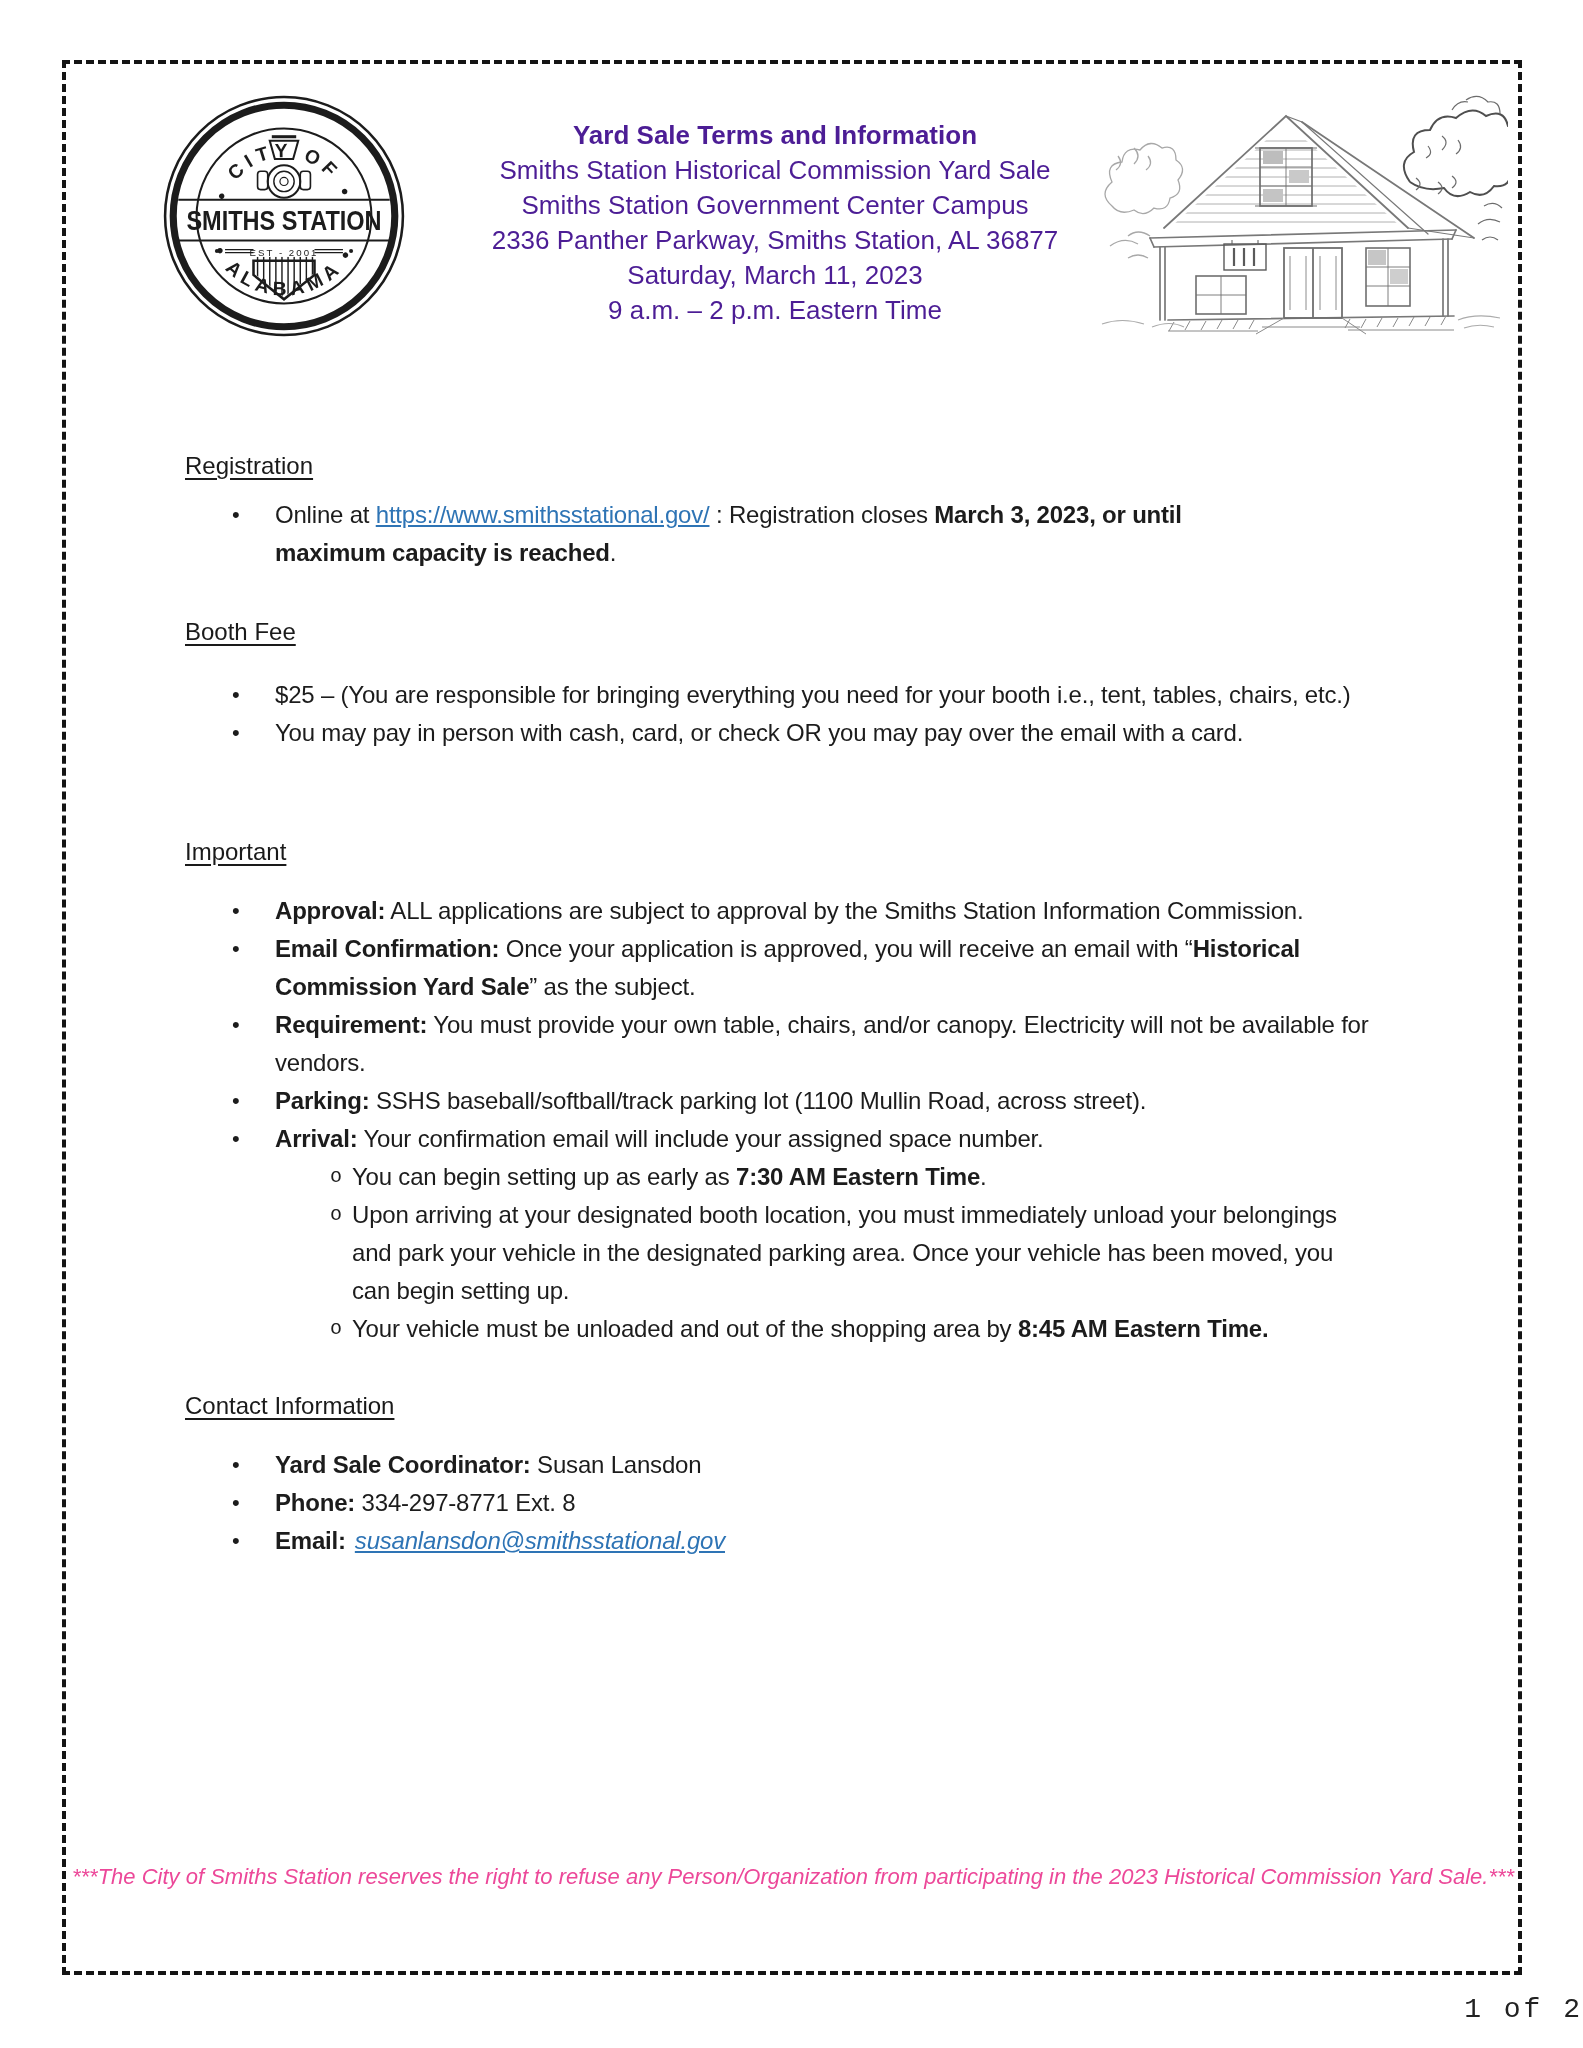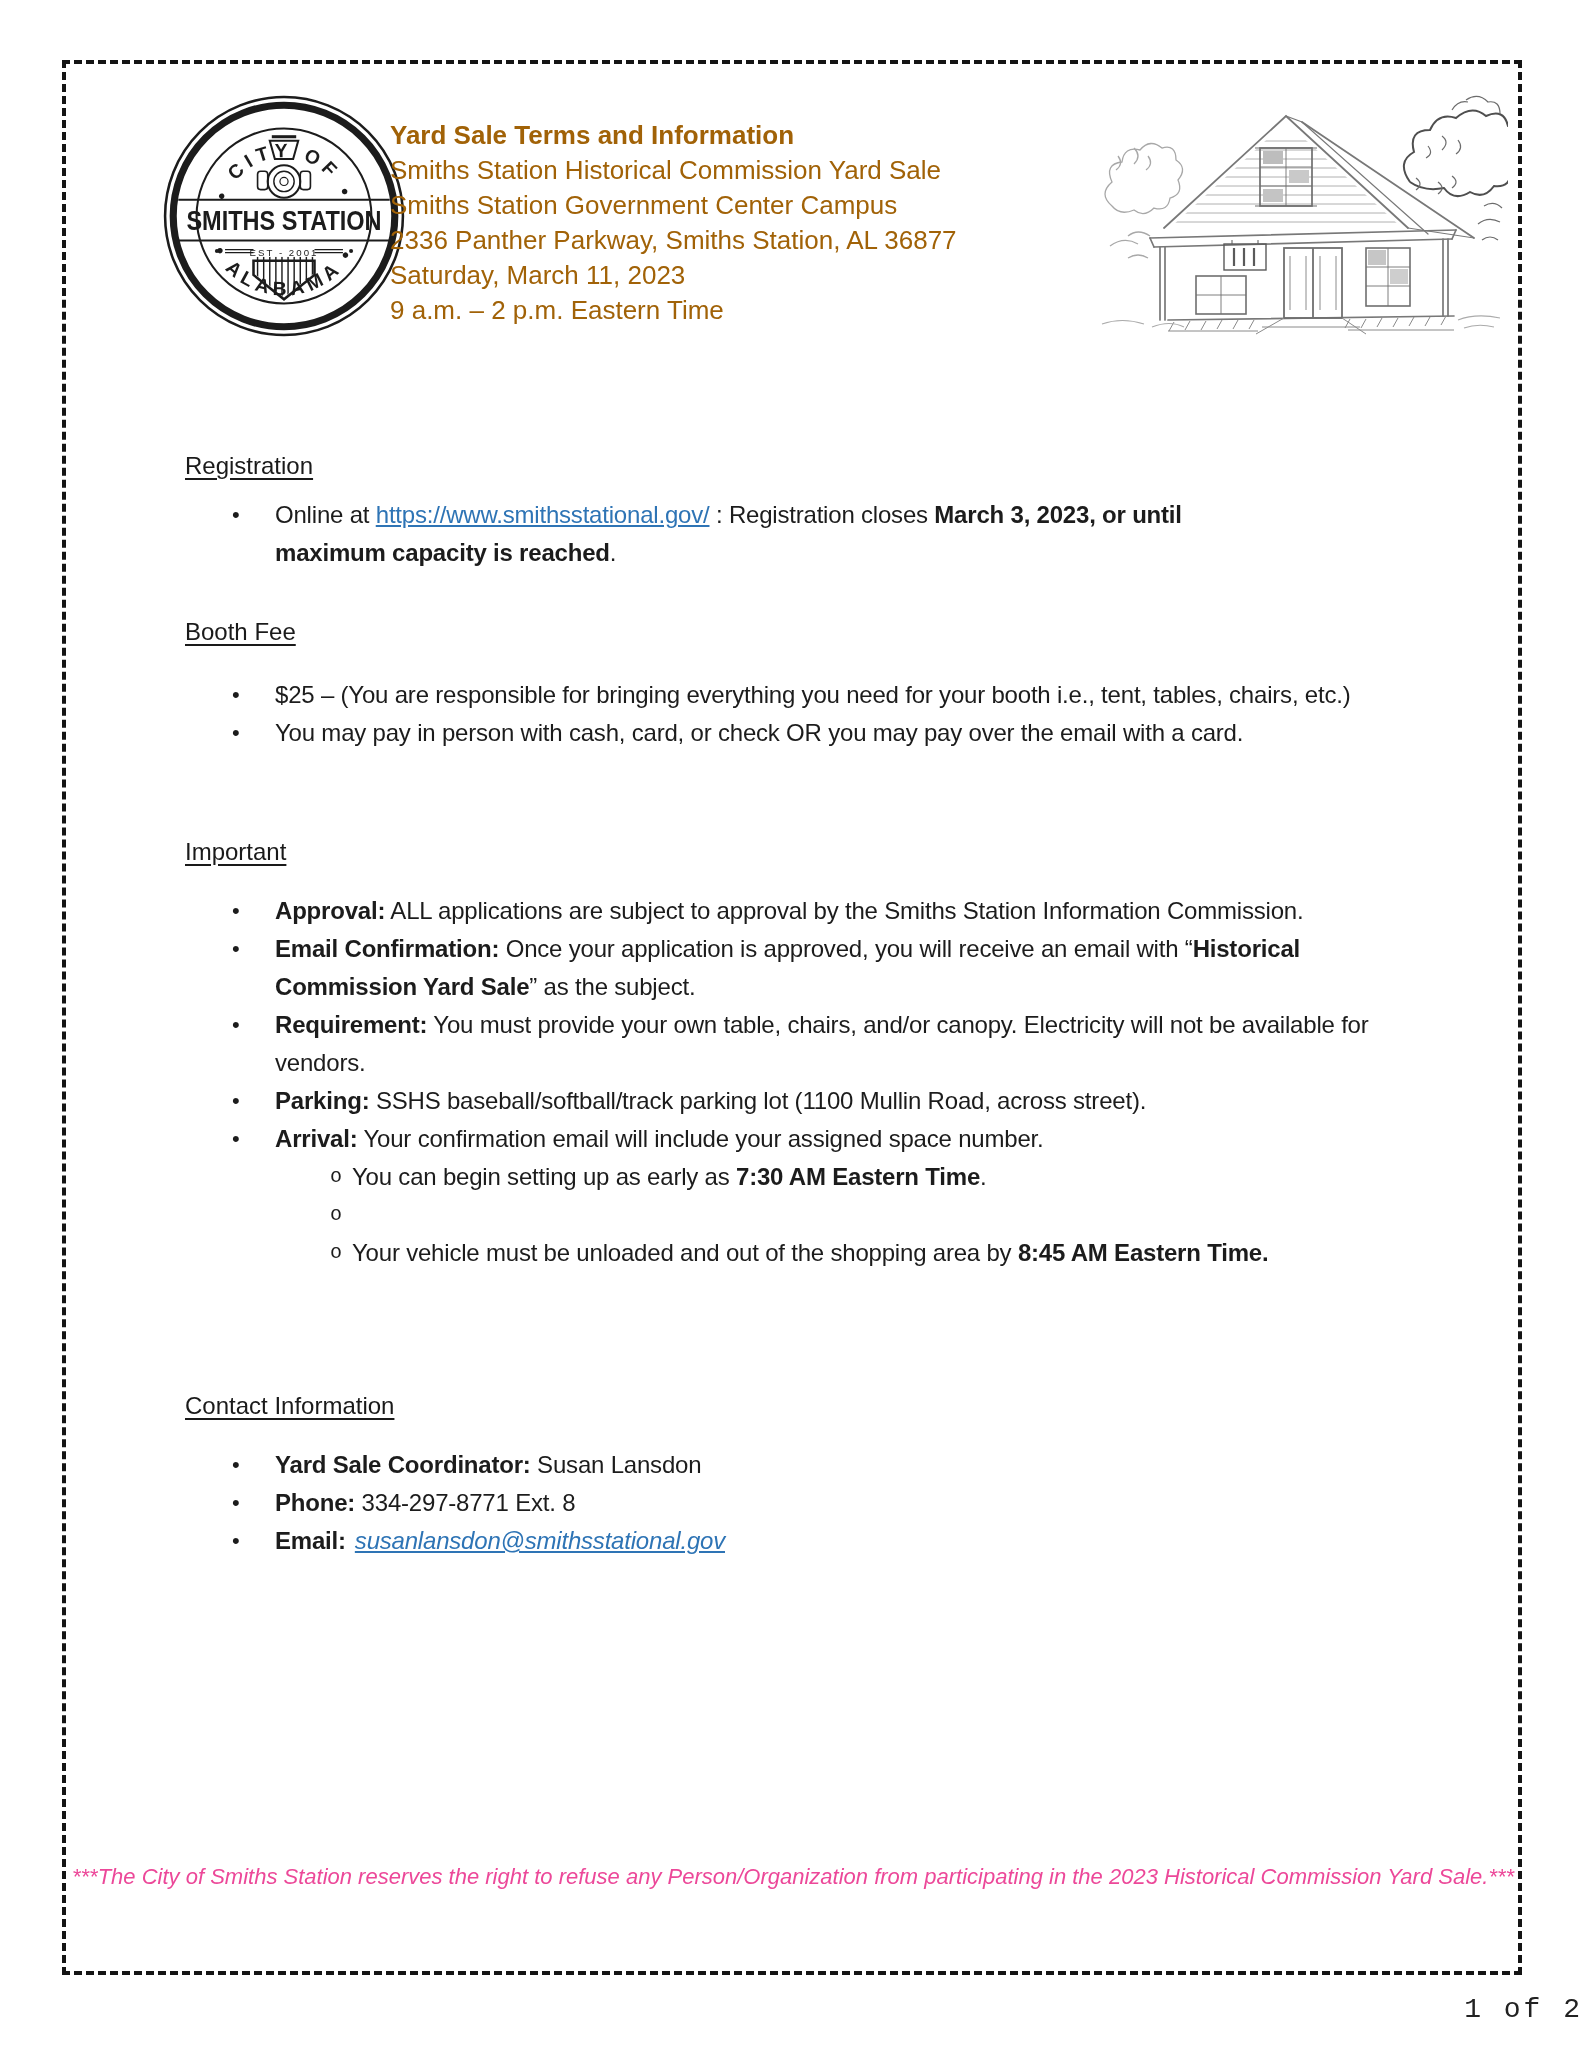--- a/index.html
+++ b/index.html
@@ -8,22 +8,22 @@
     font-family:"Liberation Sans",sans-serif;color:#1c1c1c;
     -webkit-font-smoothing:antialiased;
   }
   .border-box{
     position:absolute;left:62px;top:60px;width:1460px;height:1915px;
     border:4px dashed #141414;box-sizing:border-box;
   }
   
   .logo{position:absolute;left:160px;top:92px;width:248px;height:248px;}
   .header-text{
-    position:absolute;left:390px;top:118px;width:770px;
-    font-size:26px;line-height:35px;color:#a16207;
+    position:absolute;left:390px;top:118px;width:770px;text-align:center;
+    font-size:26px;line-height:35px;color:#4c1d95;
   }
   .h-title{font-weight:bold;}
   .house{position:absolute;left:1098px;top:86px;width:410px;height:252px;}
 
   
   .sec-heading{
     position:absolute;left:185px;font-size:24px;color:#1a1a1a;
     text-decoration:underline;text-underline-offset:4px;
   }
   .list{position:absolute;left:185px;font-size:24px;letter-spacing:-0.2px;}
@@ -239,20 +239,21 @@
     <div class="li">
       <span class="m1">•</span>
       <span class="li-text"><span class="b">Arrival:</span><span> Your confirmation email will include your assigned space number.</span></span>
     </div>
     <div class="li sub">
       <span class="m2">o</span>
       <span class="li-text"><span>You can begin setting up as early as </span><span class="b">7:30 AM Eastern Time</span><span>.</span></span>
     </div>
     <div class="li sub">
       <span class="m2">o</span>
+      <span class="li-text">Upon arriving at your designated booth location, you must immediately unload your belongings and park your vehicle in the designated parking area. Once your vehicle has been moved, you can begin setting up.</span>
     </div>
     <div class="li sub">
       <span class="m2">o</span>
       <span class="li-text"><span>Your vehicle must be unloaded and out of the shopping area by </span><span class="b">8:45 AM Eastern Time.</span></span>
     </div>
   </div>
 
   <div class="sec-heading" style="top:1392px">Contact Information</div>
   <div class="list" style="top:1446px">
     <div class="li">

